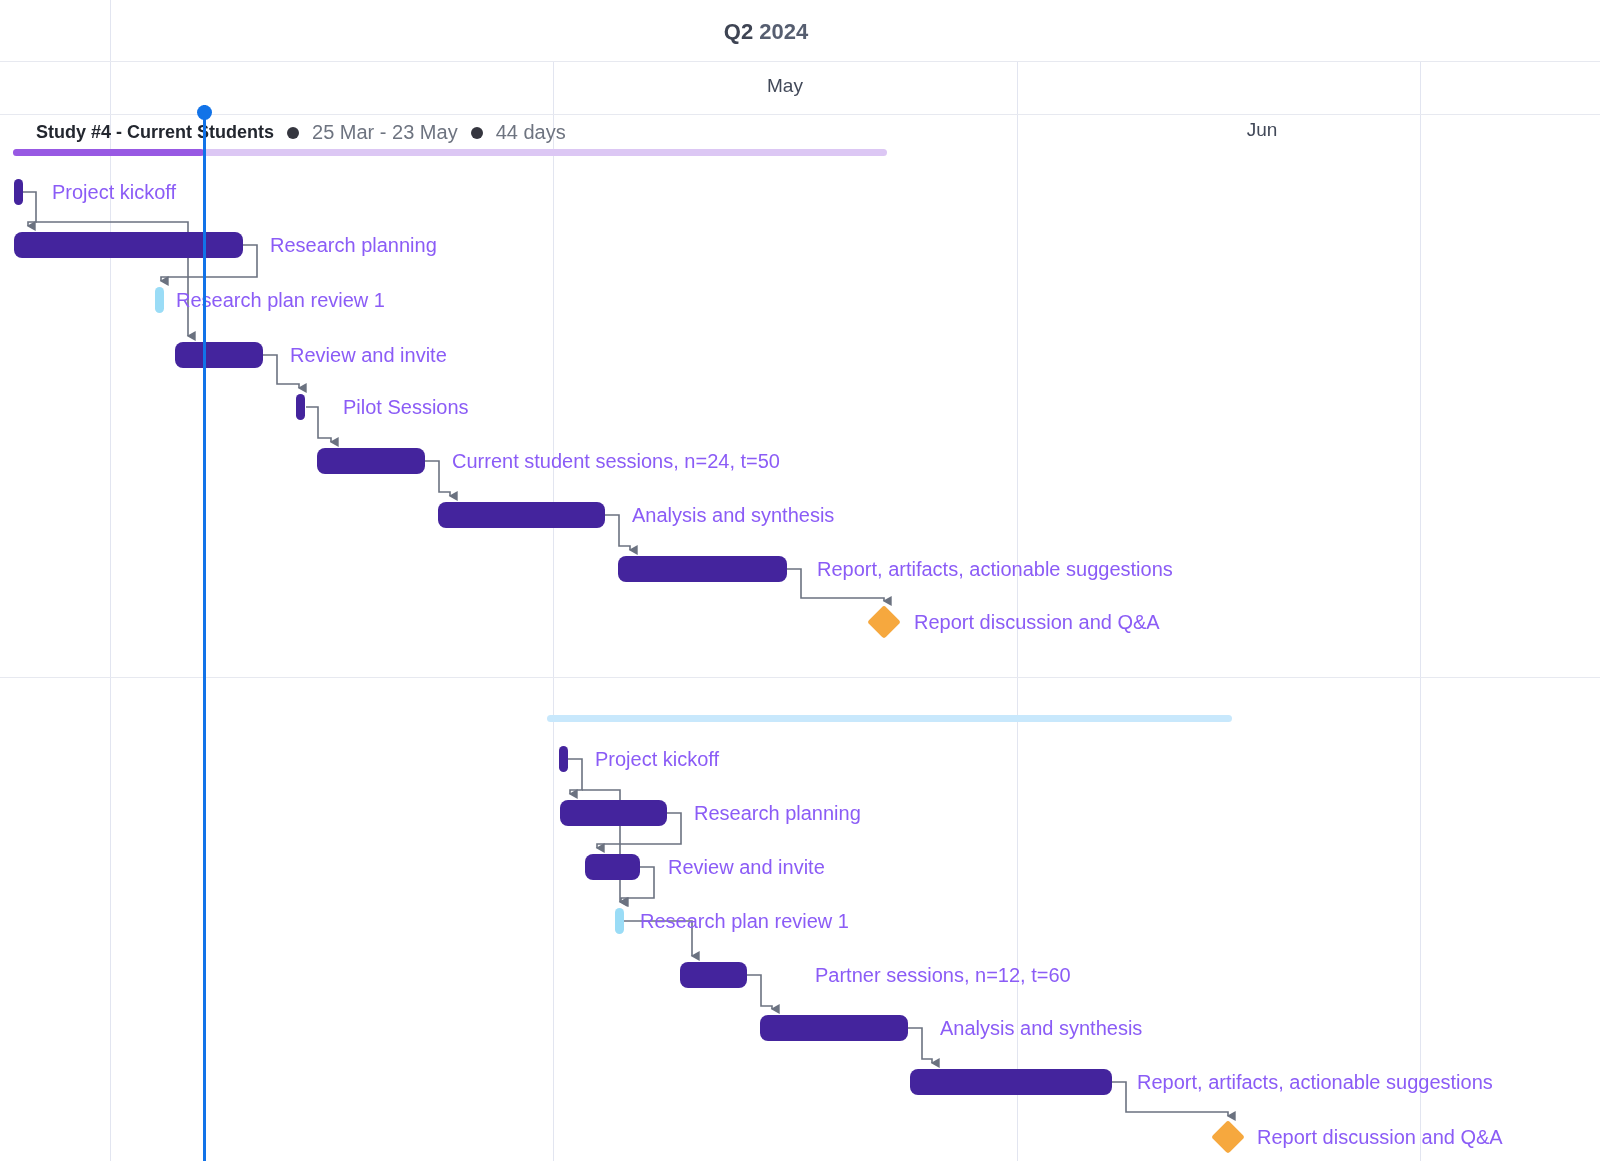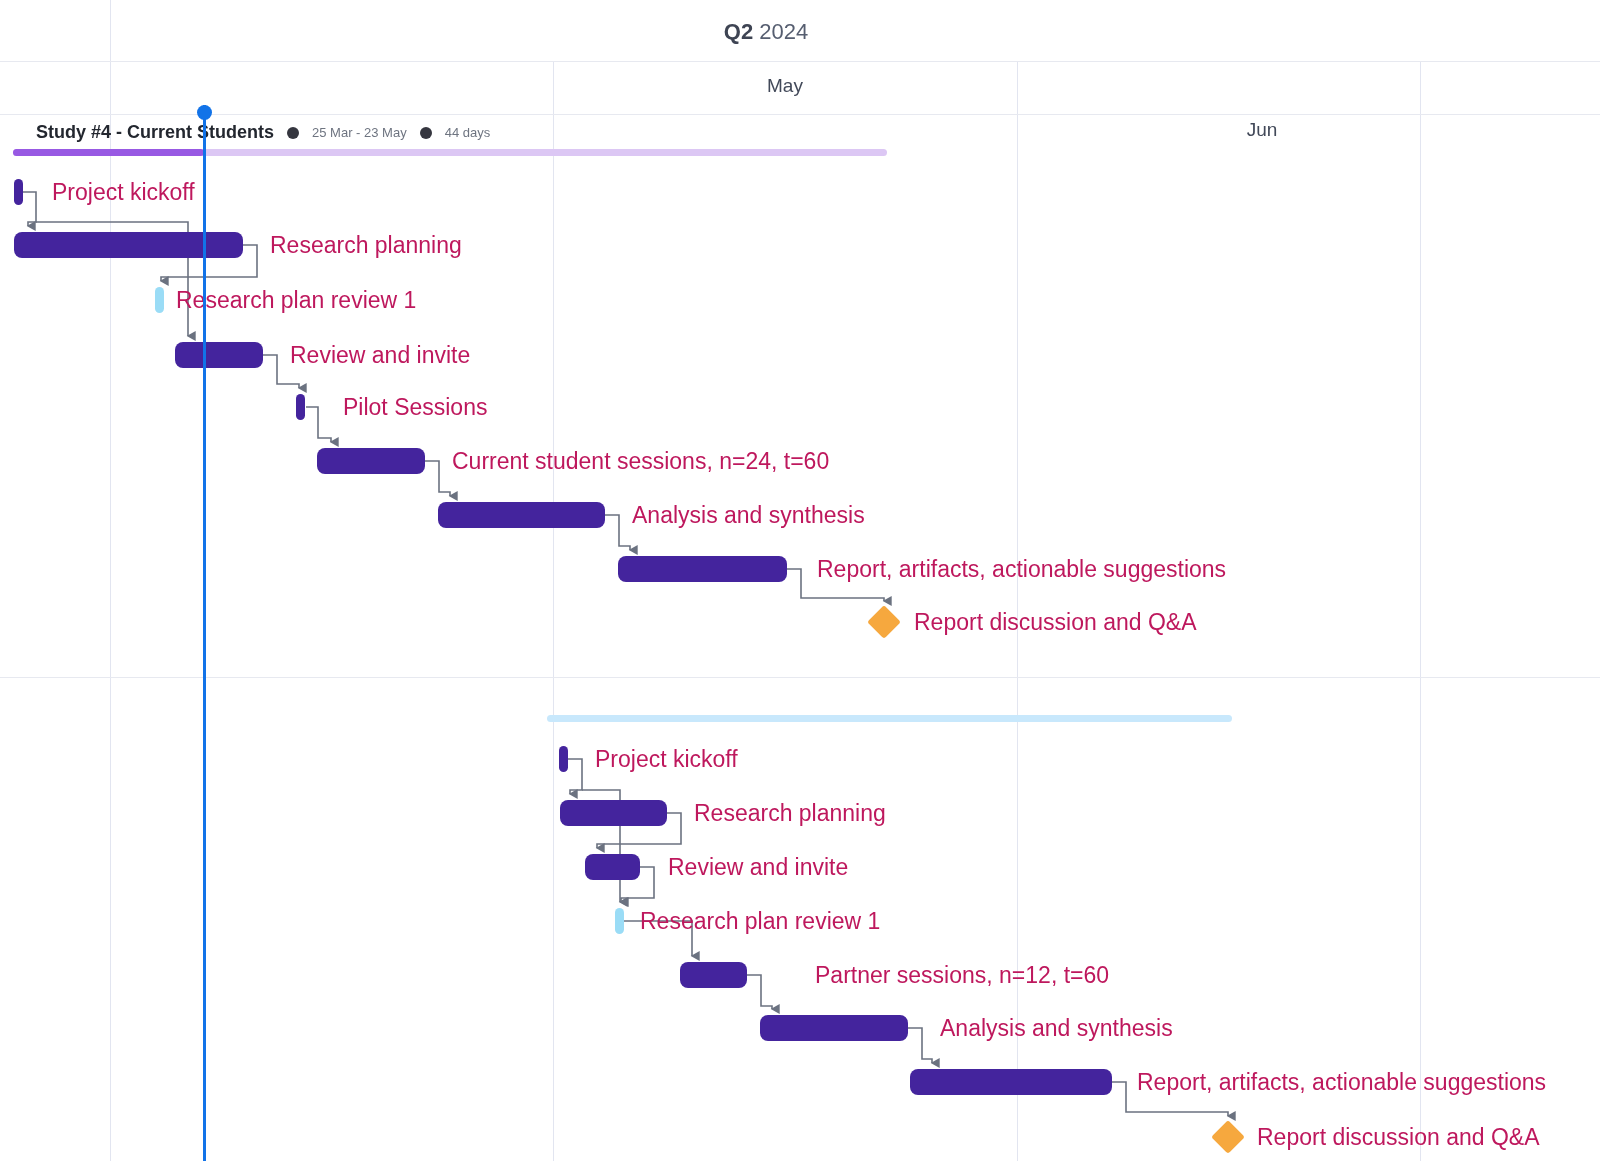--- a/index.html
+++ b/index.html
@@ -7,49 +7,49 @@
               font-family:"Liberation Sans", sans-serif; }
   #app { position:relative; width:1600px; height:1161px; background:#fff; }
 
   .vline { position:absolute; width:1px; background:#e2e5f0; }
   .hline { position:absolute; height:1px; background:#e7e9f0; left:0; width:1600px; }
 
   
   .q-title { position:absolute; top:19px; left:766px; transform:translateX(-50%);
              font-size:22px; white-space:nowrap; }
   .q-title .q { font-weight:bold; color:#3e4453; }
-  .q-title .y { color:#565e70; margin-left:6px; }
+  .q-title .y { color:#565e70; margin-left:6px;font-weight:bold; }
   .month-label { position:absolute; top:86px; transform:translate(-50%,-50%);
                  font-size:19px; color:#424959; }
   .month-pill { position:absolute; left:123px; top:72px; width:415px; height:28px;
                 background:#1273e8; border-radius:14px; color:#fff; font-size:19px;
                 text-align:center; line-height:28px; }
 
   
   .today-line { position:absolute; left:203px; top:105px; width:3px; height:1056px;
                 background:#1273e8; z-index:40; }
   .today-dot  { position:absolute; left:197px; top:105px; width:15px; height:15px;
                 border-radius:50%; background:#1273e8; z-index:41; }
 
   
   .sec-head { position:absolute; display:flex; align-items:center; gap:13px;
               white-space:nowrap; z-index:10; }
   .sec-title { font-weight:bold; font-size:18px; color:#23272f; }
   .sec-dot { width:12px; height:12px; border-radius:50%; background:#35363f; flex:0 0 auto; }
-  .sec-meta { font-size:13px; color:#6e7480; }
+  .sec-meta { font-size:20px; color:#6e7480; }
   .track { position:absolute; height:7px; border-radius:3.5px; z-index:5; }
   .track-fill { position:absolute; left:0; top:0; height:7px; border-radius:3.5px; }
 
   
   .bar { position:absolute; height:26px; border-radius:8px; background:#44249d; z-index:20; }
   .pill { position:absolute; width:9px; height:26px; border-radius:4.5px; background:#44249d; z-index:20; }
   .pill.alt { background:#9adcf6; }
   .diamond { position:absolute; width:24px; height:24px; background:#f6a83e;
              transform:rotate(45deg); border-radius:3px; z-index:20; }
-  .task-label { position:absolute; font-size:23px; color:#be185d; white-space:nowrap;
+  .task-label { position:absolute; font-size:20px; color:#8b5cf6; white-space:nowrap;
                 transform:translateY(-50%); z-index:30; }
   #wires { position:absolute; left:0; top:0; z-index:15; }
 </style>
 </head>
 <body>
 
 <div id="app">
 
   <div class="vline" style="left:110px; top:0; height:1161px;"></div>
   <div class="vline" style="left:553px; top:61px; height:1100px;"></div>
@@ -114,21 +114,21 @@
   <div class="pill alt" style="left:155px; top:287px;"></div>
   <div class="task-label" style="left:176px; top:300px;">Research plan review 1</div>
 
   <div class="bar" style="left:175px; top:342px; width:88px;"></div>
   <div class="task-label" style="left:290px; top:355px;">Review and invite</div>
 
   <div class="pill" style="left:296px; top:394px;"></div>
   <div class="task-label" style="left:343px; top:407px;">Pilot Sessions</div>
 
   <div class="bar" style="left:317px; top:448px; width:108px;"></div>
-  <div class="task-label" style="left:452px; top:461px;">Current student sessions, n=24, t=60</div>
+  <div class="task-label" style="left:452px; top:461px;">Current student sessions, n=24, t=50</div>
 
   <div class="bar" style="left:438px; top:502px; width:167px;"></div>
   <div class="task-label" style="left:632px; top:515px;">Analysis and synthesis</div>
 
   <div class="bar" style="left:618px; top:556px; width:169px;"></div>
   <div class="task-label" style="left:817px; top:569px;">Report, artifacts, actionable suggestions</div>
 
   <div class="diamond" style="left:872px; top:610px;"></div>
   <div class="task-label" style="left:914px; top:622px;">Report discussion and Q&amp;A</div>
 

